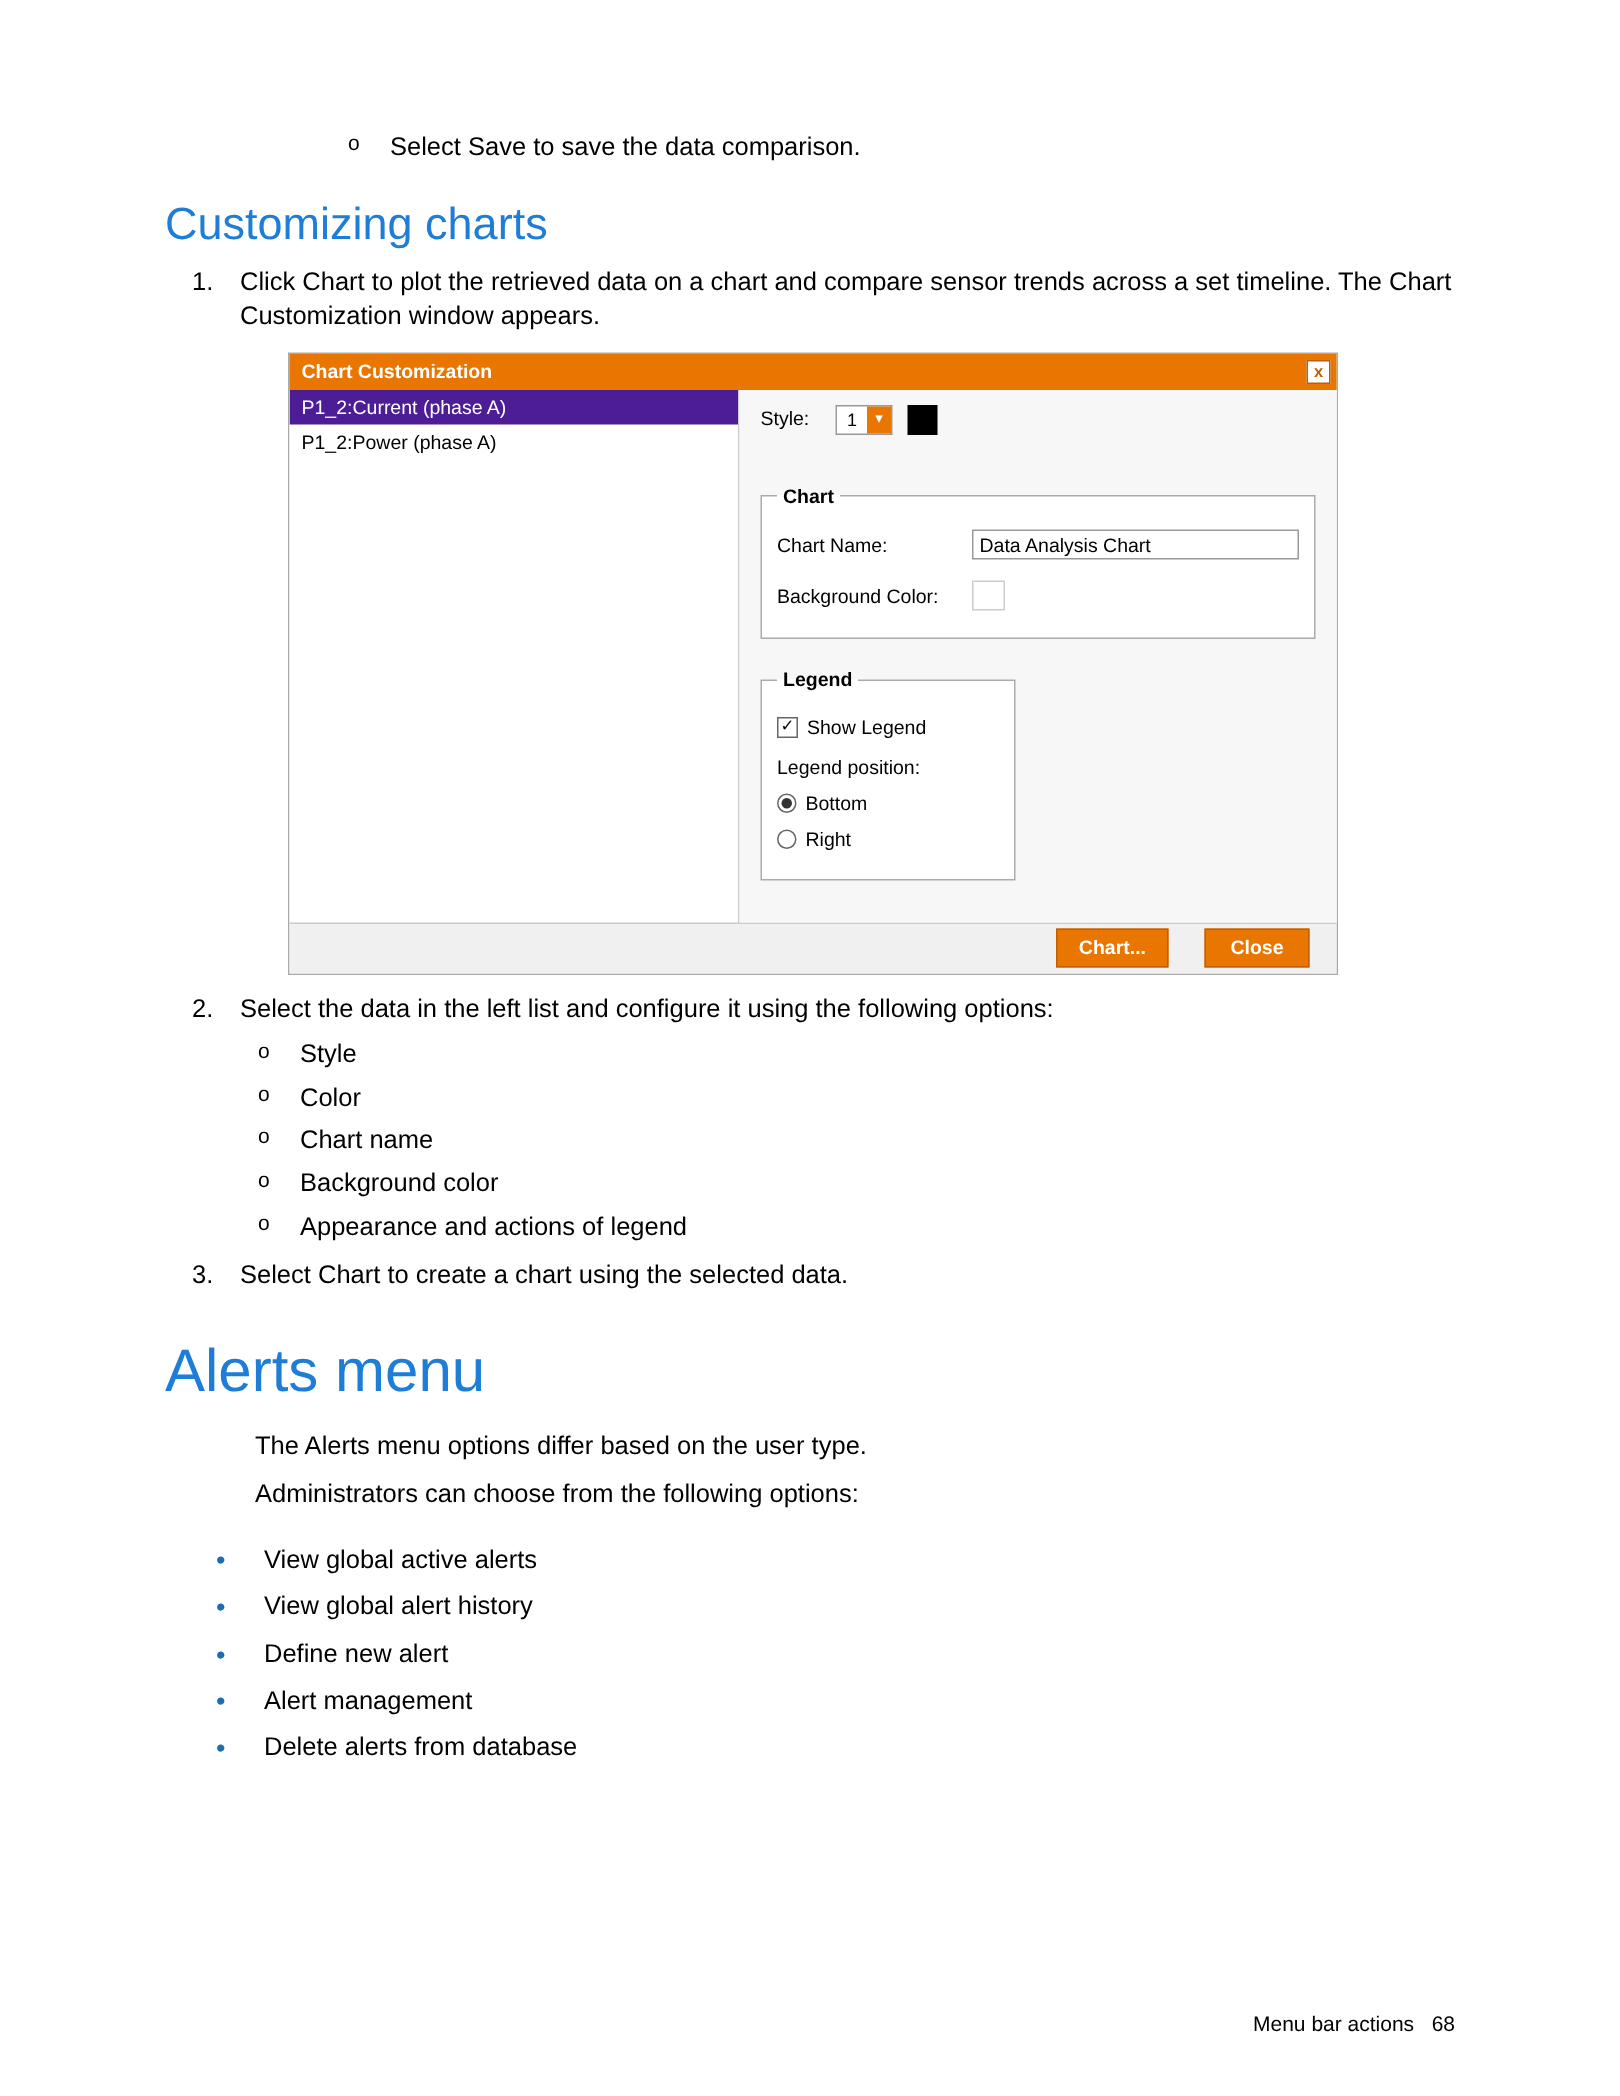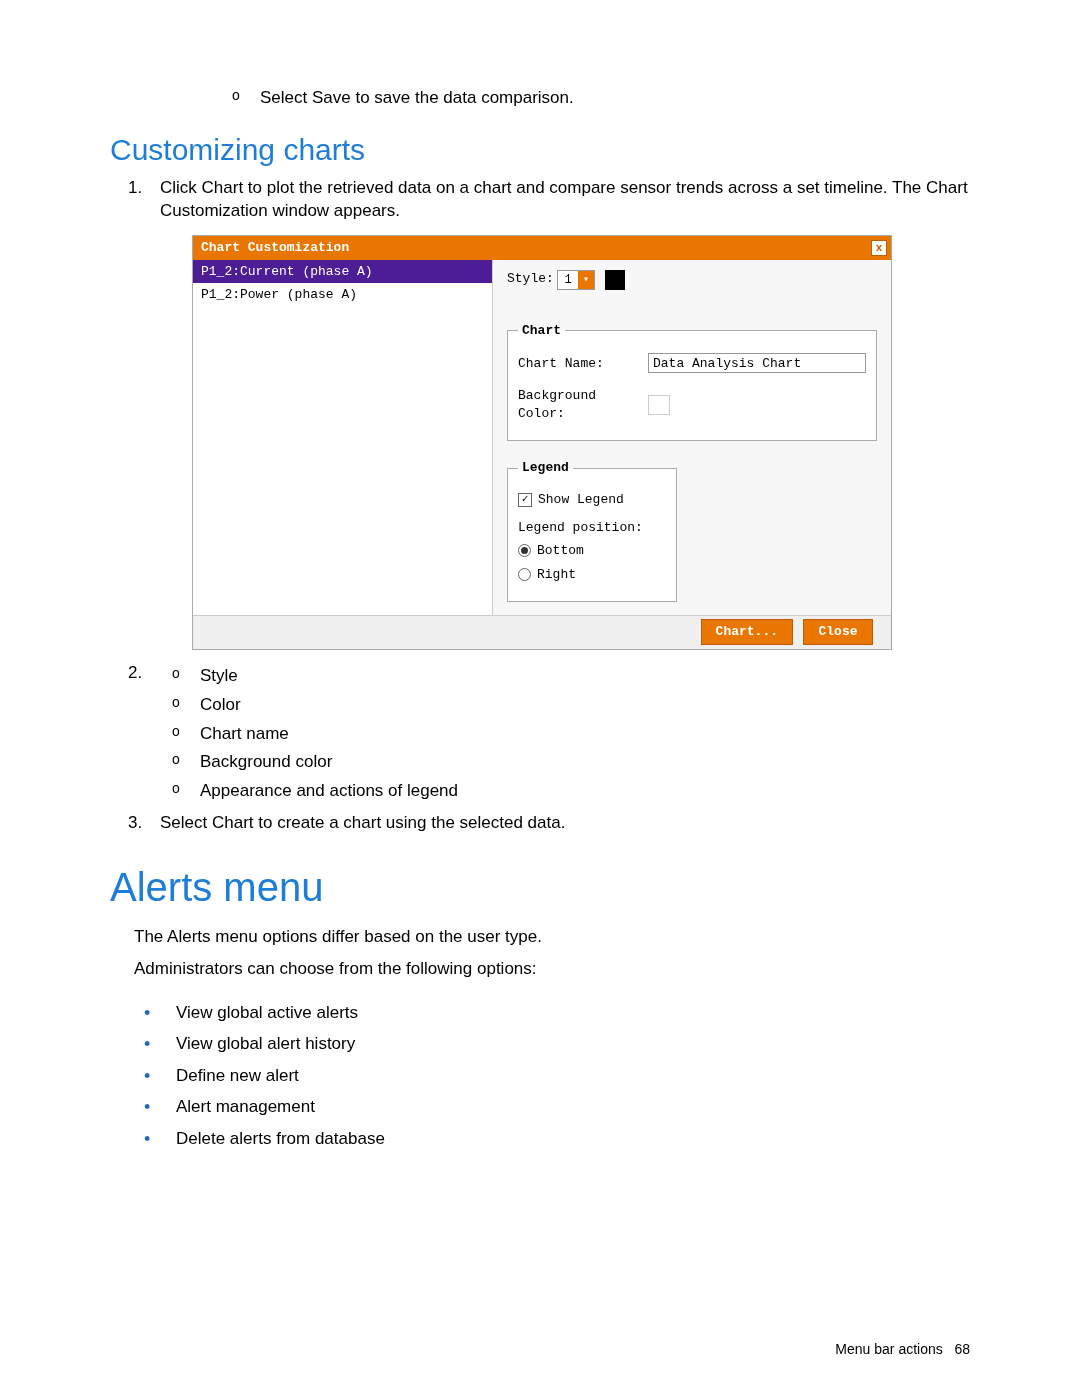--- a/index.html
+++ b/index.html
@@ -21,30 +21,30 @@
   ol.num > li .marker { position: absolute; left: 18px; top: 0; }
   ul.circ { list-style: none; margin: 4px 0 0 0; padding-left: 0; }
   ul.circ > li { position: relative; padding-left: 40px; font-size: 17px; line-height: 1.7; }
   ul.circ > li::before { content: "o"; position: absolute; left: 12px; top: 0; font-size: 14px; color: #000; }
   ul.disc { list-style: none; margin: 16px; padding-left: 0; }
   ul.disc > li { position: relative; padding-left: 50px; font-size: 17px; line-height: 1.85; }
   ul.disc > li::before { content: "•"; position: absolute; left: 18px; top: 0; color: #1e6bb8; font-size: 18px; }
   h2.sub { color: #1e7dd6; font-weight: 400; font-size: 30px; margin: 20px 0 10px 0; }
   h1.big { color: #1e7dd6; font-weight: 400; font-size: 40px; margin: 30px 0 15px 0; }
   .indent { margin-left: 60px; }
-  .para { font-size: 17px; margin: 8px 0 8px 24px; line-height: 1.4; }
+  .para { font-size: 17px; margin: 8px 0 8px 60px; line-height: 1.4; }
   .strong { font-weight: 400; }
   .footer { position: absolute; bottom: 40px; right: 110px; font-size: 14px; }
 
   
   .win {
     width: 700px;
     margin: 12px 0 12px 32px;
     border: 1px solid #aaa;
-    font-family: Liberation Mono, monospace;
+    font-family: Liberation Sans, sans-serif;
     font-size: 13px;
   }
   .win-title {
     background: #e87600;
     height: 24px;
     display: flex;
     align-items: center;
     justify-content: space-between;
     padding: 0 4px 0 8px;
     color: #fff;
@@ -123,21 +123,21 @@
   .chk { width: 14px; height: 14px; border: 1px solid #666; display: inline-flex; align-items: center; justify-content: center; margin-right: 6px; font-size: 11px; background:#fff;}
   .rad { width: 13px; height: 13px; border: 1px solid #666; border-radius: 50%; display: inline-flex; align-items:center; justify-content:center; margin-right:6px; background:#fff;}
   .rad.sel::after { content:""; width:7px; height:7px; background:#333; border-radius:50%; }
   .win-footer {
     height: 34px;
     background: #f0f0f0;
     border-top: 1px solid #ccc;
     display: flex;
     justify-content: flex-end;
     align-items: center;
-    gap: 10px;
+    gap: 24px;
     padding-right: 18px;
   }
   .btn {
     background: #e87600;
     color: #fff;
     font-weight: 700;
     font-size: 13px;
     border: 1px solid #c05f00;
     padding: 3px 14px;
     min-width: 70px;
@@ -218,20 +218,21 @@
         </div>
         <div class="win-footer">
           <span class="btn">Chart...</span>
           <span class="btn">Close</span>
         </div>
       </div>
     </li>
 
     <li>
       <span class="marker">2.</span>
+      <span>Select the data in the left list and configure it using the following options:</span>
       <ul class="circ" style="margin-left:0;">
         <li>Style</li>
         <li>Color</li>
         <li>Chart name</li>
         <li>Background color</li>
         <li>Appearance and actions of legend</li>
       </ul>
     </li>
 
     <li>

